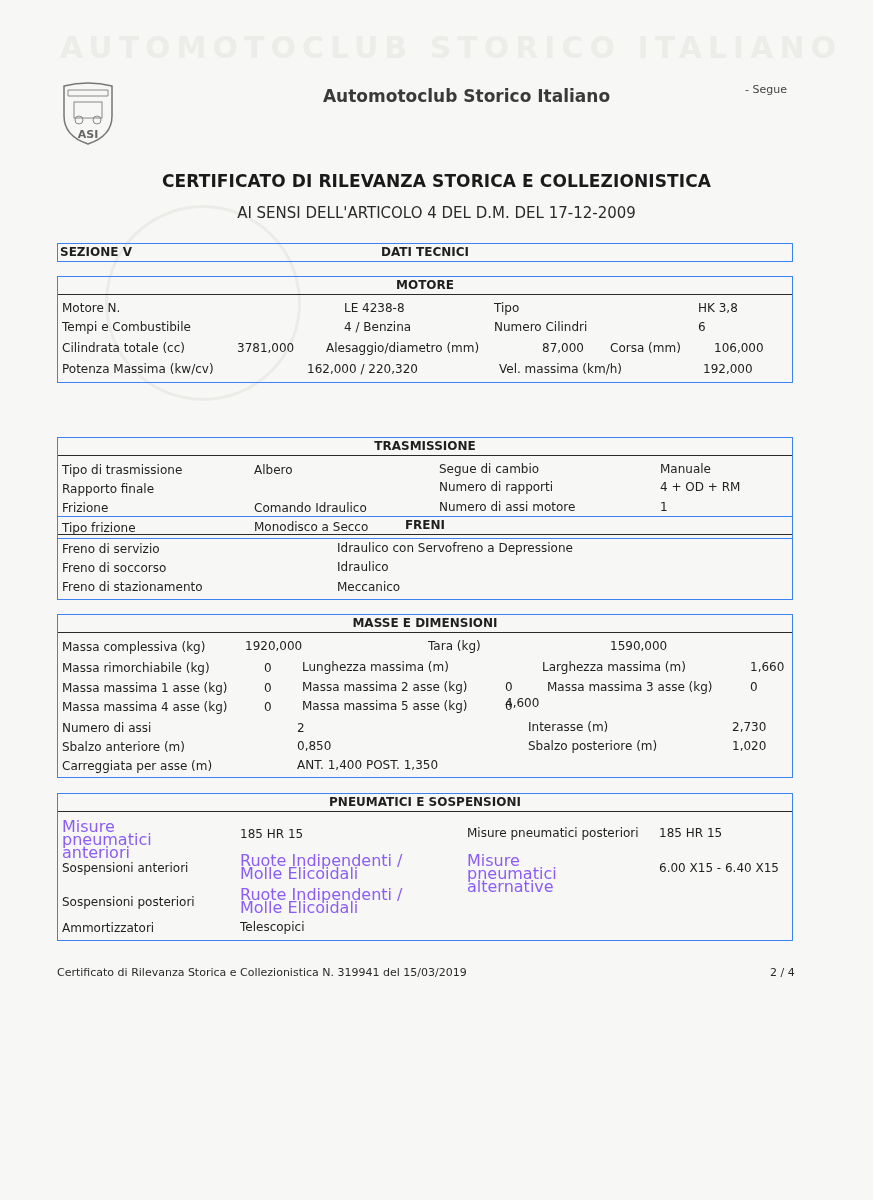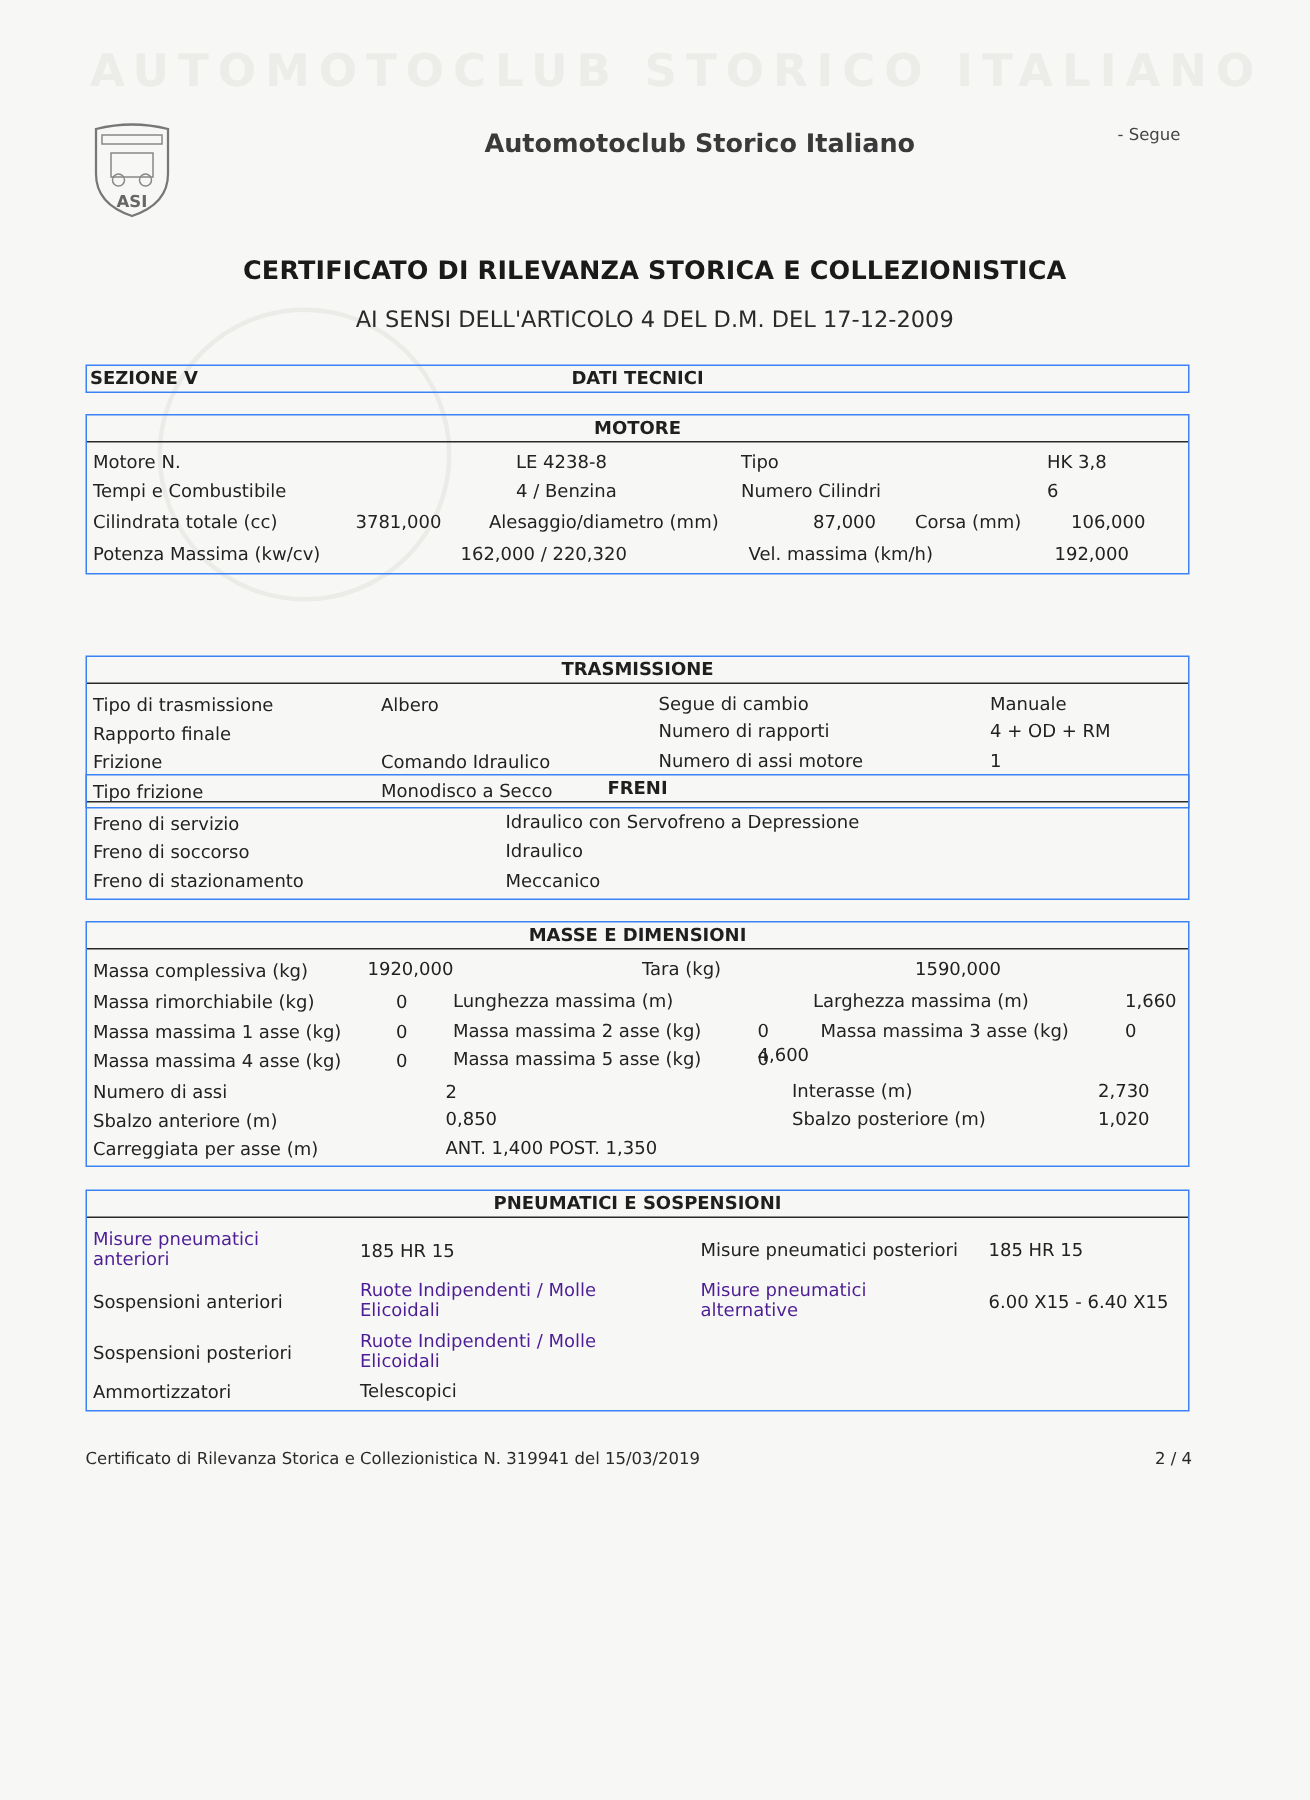--- a/index.html
+++ b/index.html
@@ -14,21 +14,21 @@
   .org span { margin-left:60px; }
   .segue { left:745px; top:83px; font-size:11px; color:#444; }
   .title { left:0; width:873px; top:171px; text-align:center; font-size:17px; font-weight:bold; color:#1a1a1a; letter-spacing:0.1px; }
   .subtitle { left:0; width:873px; top:204px; text-align:center; font-size:15px; color:#2a2a2a; }
   .box { position:absolute; border:1px solid #3b82f6; background:transparent; }
   .sezione { left:57px; top:243px; width:734px; height:17px; font-size:12px; font-weight:bold; }
   .sezione .l { position:absolute; left:2px; top:1px; }
   .sezione .c { position:absolute; left:0; width:100%; top:1px; text-align:center; }
   .sec-head { position:absolute; left:0; right:0; top:0; height:17px; border-bottom:1px solid #2a2a2a; text-align:center; font-size:12px; font-weight:bold; line-height:17px; }
   .t { position:absolute; font-size:12px; white-space:nowrap; color:#222; }
-  .t2 { position:absolute; font-size:12px; color:#4c1d95; line-height:13px; }
+  .t2 { position:absolute; font-size:16px; color:#8b5cf6; line-height:13px; }
   .footer { left:57px; top:966px; font-size:11px; color:#2a2a2a; line-height:13px; }
   .pagenum { left:770px; top:966px; font-size:11px; color:#2a2a2a; }
   .watermark { left:60px; top:30px; font-size:30px; font-weight:bold; color:#ecece9; letter-spacing:6px; white-space:nowrap; }
   .stamp { left:105px; top:205px; width:190px; height:190px; border-radius:50%; border:3px solid #ebebe8; }
 </style>
 </head>
 <body>
 
 <div class="abs watermark">AUTOMOTOCLUB STORICO ITALIANO</div>
 <div class="abs stamp"></div>

